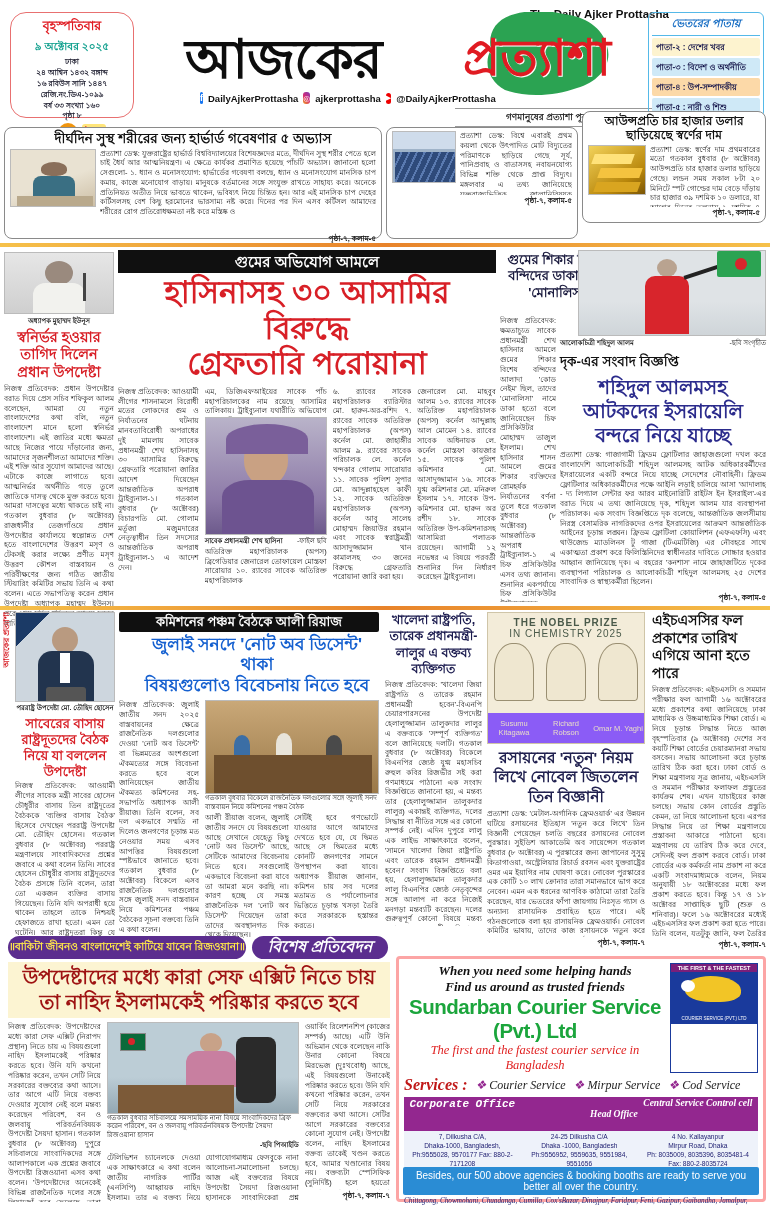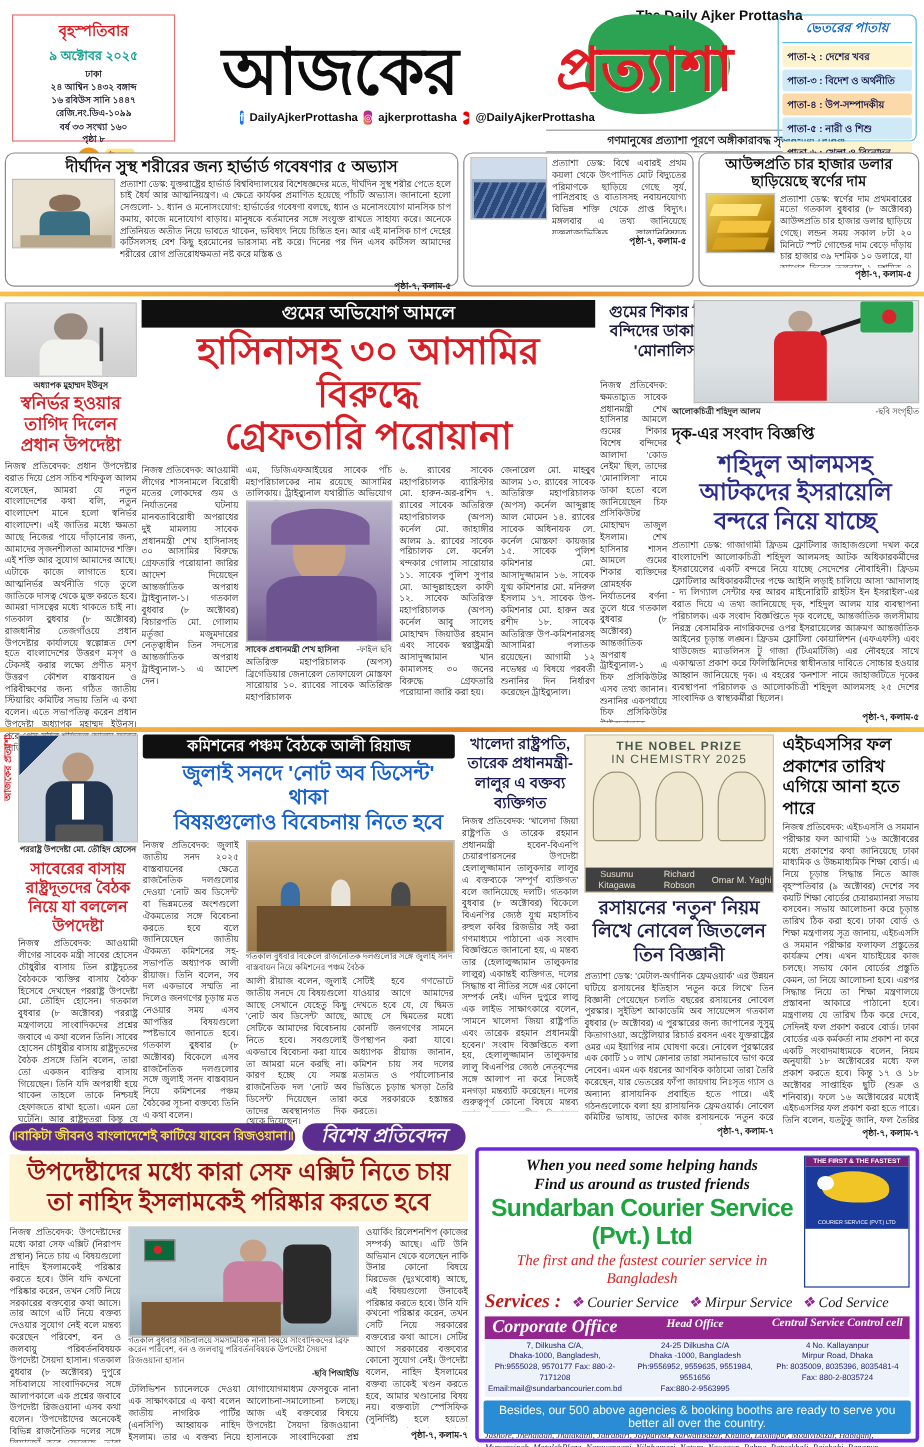--- a/index.html
+++ b/index.html
@@ -23,21 +23,21 @@
   .serif-i{font-family:"Liberation Serif","DejaVu Serif",serif;font-style:italic;}
   .col{box-sizing:border-box;}
 </style>
 </head>
 <body>
 
 <div id="page">
 
   <div class="abs" style="left:0;top:0;width:770px;height:124px;">
 
-    <div class="abs" style="left:10px;top:12px;width:136px;height:106px;border:1.5px solid #e87070;border-radius:0;text-align:center;padding-top:4px;box-sizing:border-box;">
+    <div class="abs" style="left:10px;top:12px;width:124px;height:106px;border:1.5px solid #e87070;border-radius:16px;text-align:center;padding-top:4px;box-sizing:border-box;">
       <div style="color:#e01b22;font-weight:800;font-size:12.5px;">বৃহস্পতিবার</div>
       <div style="color:#11a08e;font-weight:800;font-size:10.5px;margin-top:2px;">৯ অক্টোবর ২০২৫</div>
       <div style="color:#223;font-weight:bold;font-size:7.5px;line-height:1.45;margin-top:1px;">
         <div>ঢাকা</div>
         <div>২৪ আশ্বিন ১৪৩২ বঙ্গাব্দ</div>
         <div>১৬ রবিউস সানি ১৪৪৭</div>
         <div>রেজি.নং.ডিএ-১০৯৯</div>
         <div>বর্ষ ৩৩ সংখ্যা ১৬০</div>
         <div>পৃষ্ঠা ৮</div>
       </div>
@@ -96,21 +96,21 @@
   <div class="abs brief-box" style="left:386px;top:127px;width:192px;height:112px;">
     <div style="display:flex;gap:4px;">
       <div class="photo" style="width:64px;height:52px;flex:none;background:linear-gradient(#cfdceb 35%,#9fb3c8 35%);">
         <div class="abs" style="left:2px;top:20px;width:60px;height:30px;background:repeating-linear-gradient(115deg,#2e4a7a 0 5px,#5a7ab0 5px 7px);"></div>
       </div>
       <div class="bt" style="height:64px;">প্রত্যাশা ডেস্ক: বিশ্বে এবারই প্রথম কয়লা থেকে উৎপাদিত মোট বিদ্যুতের পরিমাণকে ছাড়িয়ে গেছে সূর্য, পানিপ্রবাহ ও বাতাসসহ নবায়নযোগ্য বিভিন্ন শক্তি থেকে প্রাপ্ত বিদ্যুৎ। মঙ্গলবার এ তথ্য জানিয়েছে যুক্তরাজ্যভিত্তিক জ্বালানিবিষয়ক গবেষণা সংস্থা এমবার। প্রতিবেদনে বলা হয়েছে, চলতি ২০২৫ সালের ১ জানুয়ারি থেকে ৩০ জুন পর্যন্ত বিশ্বে নবায়নযোগ্য উৎস থেকে মোট ৫ হাজার ৭২ টেরাওয়াট বিদ্যুৎ উৎপাদন করা হয়েছে; মোট ৪ হাজার ৮৯৬ টেরাওয়াট হিসেবে ধরা হয়;</div>
     </div>
     <div class="ref">পৃষ্ঠা-৭, কলাম-৫</div>
   </div>
 
-  <div class="abs brief-box" style="left:582px;top:127px;width:184px;height:112px;">
+  <div class="abs brief-box" style="left:582px;top:111px;width:184px;height:112px;">
     <div class="brief-h" style="font-size:12px;">আউন্সপ্রতি চার হাজার ডলার ছাড়িয়েছে স্বর্ণের দাম</div>
     <div style="display:flex;gap:4px;">
       <div class="photo" style="width:58px;height:50px;flex:none;background:linear-gradient(145deg,#f2d25a,#b8860b 70%,#7a5506);">
         <div class="abs" style="left:4px;top:8px;width:40px;height:10px;background:#ffe27a;transform:skewX(-20deg);"></div>
         <div class="abs" style="left:10px;top:22px;width:42px;height:10px;background:#f4c33f;transform:skewX(-20deg);"></div>
         <div class="abs" style="left:6px;top:36px;width:44px;height:10px;background:#d9a520;transform:skewX(-20deg);"></div>
       </div>
       <div class="bt" style="height:62px;">প্রত্যাশা ডেস্ক: স্বর্ণের দাম প্রথমবারের মতো গতকাল বুধবার (৮ অক্টোবর) আউন্সপ্রতি চার হাজার ডলার ছাড়িয়ে গেছে। লন্ডন সময় সকাল ৮টা ২০ মিনিটে স্পট গোল্ডের দাম বেড়ে দাঁড়ায় চার হাজার ৩৯ দশমিক ১০ ডলারে, যা আগের দিনের তুলনায় ১ দশমিক ৪ শতাংশ বেশি। ডিসেম্বর সরবরাহের জন্য যুক্তরাষ্ট্রের ফিউচারস স্বর্ণের দামও ১ দশমিক ৪ শতাংশ বেড়ে হয় চার হাজার ৬১ দশমিক ৬০ ডলার। স্বর্ণের পাশাপাশি রুপার দামও ২ শতাংশ বেড়ে ৪৮ দশমিক ৭৬ ডলার হয়, যা এর সর্বোচ্চ রেকর্ড ৪৯ দশমিক ৫১ ডলারের কাছাকাছি। বিশ্বব্যাপী অস্থিতিশীল সময়ে স্বর্ণ ঐতিহ্যগতভাবে 'মূল্য সংরক্ষণের' মাধ্যম হিসেবে বিবেচিত।</div>
     </div>
     <div class="ref">পৃষ্ঠা-৭, কলাম-৫</div>
@@ -232,21 +232,21 @@
 
   <div class="abs" style="left:487px;top:612px;width:158px;height:340px;">
     <div style="background:#f3ecd9;border:1px solid #cfc5a8;box-sizing:border-box;width:158px;height:132px;position:relative;">
       <div style="text-align:center;color:#4a5a4a;font-weight:bold;font-size:10px;letter-spacing:1px;padding-top:4px;">THE NOBEL PRIZE</div>
       <div style="text-align:center;color:#4a5a4a;font-weight:normal;font-size:10px;letter-spacing:1px;">IN CHEMISTRY 2025</div>
       <div style="display:flex;justify-content:space-around;margin-top:4px;">
         <div style="width:38px;height:56px;background:#efe7d0;border:1px solid #9a8f72;border-radius:45% 45% 8% 8%;"></div>
         <div style="width:38px;height:56px;background:#efe7d0;border:1px solid #9a8f72;border-radius:45% 45% 8% 8%;"></div>
         <div style="width:38px;height:56px;background:#efe7d0;border:1px solid #9a8f72;border-radius:45% 45% 8% 8%;"></div>
       </div>
-      <div style="position:absolute;left:0;bottom:0;width:100%;height:20px;background:#404040;display:flex;justify-content:space-around;align-items:center;">
+      <div style="position:absolute;left:0;bottom:0;width:100%;height:30px;background:#8b5cf6;display:flex;justify-content:space-around;align-items:center;">
         <span style="color:#e8dcc8;font-size:7.5px;text-align:center;width:33%;">Susumu Kitagawa</span>
         <span style="color:#e8dcc8;font-size:7.5px;text-align:center;width:33%;">Richard Robson</span>
         <span style="color:#e8dcc8;font-size:7.5px;text-align:center;width:33%;">Omar M. Yaghi</span>
       </div>
     </div>
     <div class="hl-navy" style="font-size:15.5px;line-height:1.25;color:#20204f;margin-top:4px;">
       <div>রসায়নের 'নতুন' নিয়ম</div>
       <div>লিখে নোবেল জিতলেন</div>
       <div>তিন বিজ্ঞানী</div>
     </div>
@@ -291,21 +291,21 @@
         <div class="bt col" style="width:94px;height:48px;">টেলিভিশন চ্যানেলকে দেওয়া এক সাক্ষাৎকারে এ কথা বলেন জাতীয় নাগরিক পার্টির (এনসিপি) আহ্বায়ক নাহিদ ইসলাম। তার এ বক্তব্য নিয়ে সামাজিক</div>
         <div class="bt col" style="width:94px;height:48px;">যোগাযোগমাধ্যম ফেসবুকে নানা আলোচনা-সমালোচনা চলছে। আজ এই বক্তব্যের বিষয়ে উপদেষ্টা সৈয়দা রিজওয়ানা হাসানকে সাংবাদিকেরা প্রশ্ন করেন।</div>
       </div>
     </div>
     <div class="col" style="width:88px;">
       <div class="bt" style="height:168px;">ওয়ার্কিং রিলেশনশিপ (কাজের সম্পর্ক) আছে। এটি উনি অভিমান থেকে বলেছেন নাকি উনার কোনো বিষয়ে মিরভেজ (দুঃখবোধ) আছে, এই বিষয়গুলো উনাকেই পরিষ্কার করতে হবে। উনি যদি কখনো পরিষ্কার করেন, তখন সেটি নিয়ে সরকারের বক্তব্যের কথা আসে। সেটির আগে সরকারের বক্তব্যের কোনো সুযোগ নেই। উপদেষ্টা বলেন, নাহিদ ইসলামের বক্তব্য তাকেই খণ্ডন করতে হবে, আমার খণ্ডানোর বিষয় নয়। বক্তব্যটা স্পেসিফিক (সুনির্দিষ্ট) হলে হয়তো সরকারের পক্ষ থেকে কোনো কথা বলা হতো। এটি হয়তো তাদের ধারণা, তারা মনে করে এটি</div>
       <div class="ref">পৃষ্ঠা-৭, কলাম-৭</div>
     </div>
   </div>
 
-  <div class="abs" style="left:396px;top:956px;width:370px;height:246px;border:3px solid #6d28d9;border-radius:4px;box-sizing:border-box;background:#fff;padding:4px 5px;">
+  <div class="abs" style="left:396px;top:956px;width:370px;height:246px;border:3px solid #fca5a5;border-radius:4px;box-sizing:border-box;background:#fff;padding:4px 5px;">
     <div style="display:flex;">
       <div style="flex:1;">
         <div class="serif-i" style="font-size:13px;color:#111;text-align:center;font-weight:bold;">When you need some helping hands</div>
         <div class="serif-i" style="font-size:13px;color:#111;text-align:center;font-weight:bold;">Find us around as trusted friends</div>
         <div style="font-size:20.5px;font-weight:900;color:#1ba53c;text-align:center;letter-spacing:-0.5px;">Sundarban Courier Service (Pvt.) Ltd</div>
         <div class="serif-i" style="font-size:12.5px;color:#e02020;text-align:center;">The first and the fastest courier service in Bangladesh</div>
       </div>
       <div style="width:86px;flex:none;border:1px solid #1a3a9c;margin-left:4px;">
         <div style="background:#7a1f7a;color:#fff;font-size:5.5px;font-weight:bold;text-align:center;padding:1px 0;">THE FIRST &amp; THE FASTEST</div>
         <div style="background:#1a3a9c;height:52px;position:relative;">
@@ -318,22 +318,22 @@
     </div>
 
     <div style="display:flex;align-items:center;gap:8px;margin-top:3px;">
       <span class="serif-i" style="color:#c01818;font-weight:900;font-size:16px;">Services :</span>
       <span class="serif-i" style="font-size:12px;color:#222;"><span style="color:#93278f;">❖</span> <span>Courier Service</span></span>
       <span class="serif-i" style="font-size:12px;color:#222;"><span style="color:#93278f;">❖</span> <span>Mirpur Service</span></span>
       <span class="serif-i" style="font-size:12px;color:#222;"><span style="color:#93278f;">❖</span> <span>Cod Service</span></span>
     </div>
 
     <div style="background:#93278f;display:flex;margin-top:3px;">
-      <span class="serif-i" style="width:33%;color:#fff;font-weight:bold;font-size:15px;text-align:center;padding:1px 0;">Corporate Office</span>
-      <span class="serif-i" style="width:33%;color:#fff;font-weight:bold;font-size:9.5px;text-align:center;padding:2px 0;">Head Office</span>
+      <span class="serif-i" style="width:33%;color:#fff;font-weight:bold;font-size:11px;text-align:center;padding:1px 0;font-family:Liberation Mono, monospace;">Corporate Office</span>
+      <span class="serif-i" style="width:33%;color:#fff;font-weight:bold;font-size:9.5px;text-align:right;padding:12px 0;">Head Office</span>
       <span class="serif-i" style="width:34%;color:#fff;font-weight:bold;font-size:9.5px;text-align:center;padding:1px 0;">Central Service Control cell</span>
     </div>
 
     <div style="display:flex;background:#eef2fa;">
       <div style="width:33%;font-size:6.6px;color:#1a1a6e;text-align:center;line-height:1.35;padding:2px 1px;">
         <div>7, Dilkusha C/A,</div>
         <div>Dhaka-1000, Bangladesh,</div>
         <div>Ph:9555028, 9570177  Fax: 880-2-7171208</div>
         <div>Email:mail@sundarbancourier.com.bd</div>
       </div>

